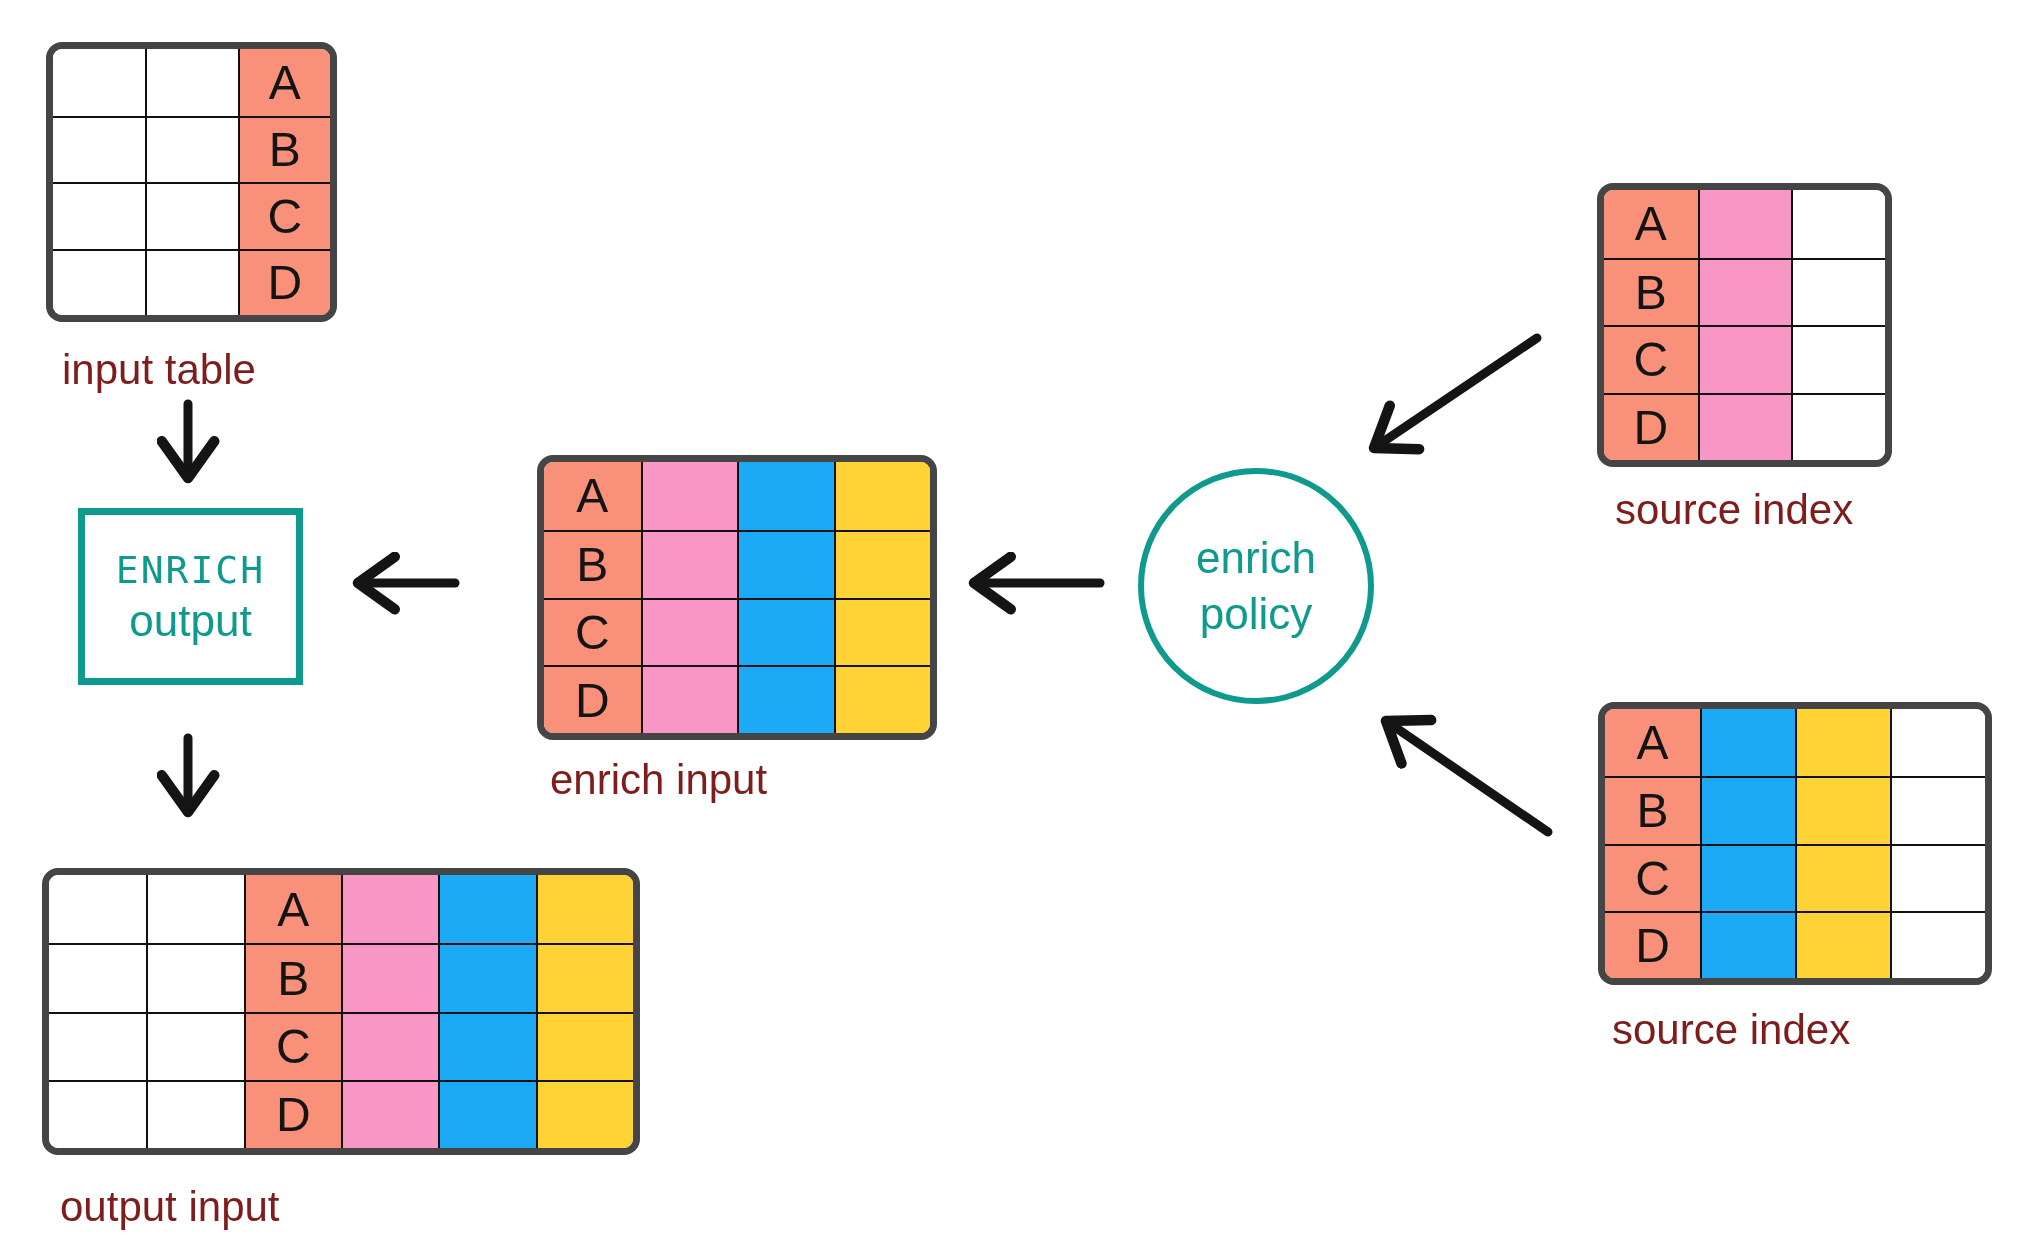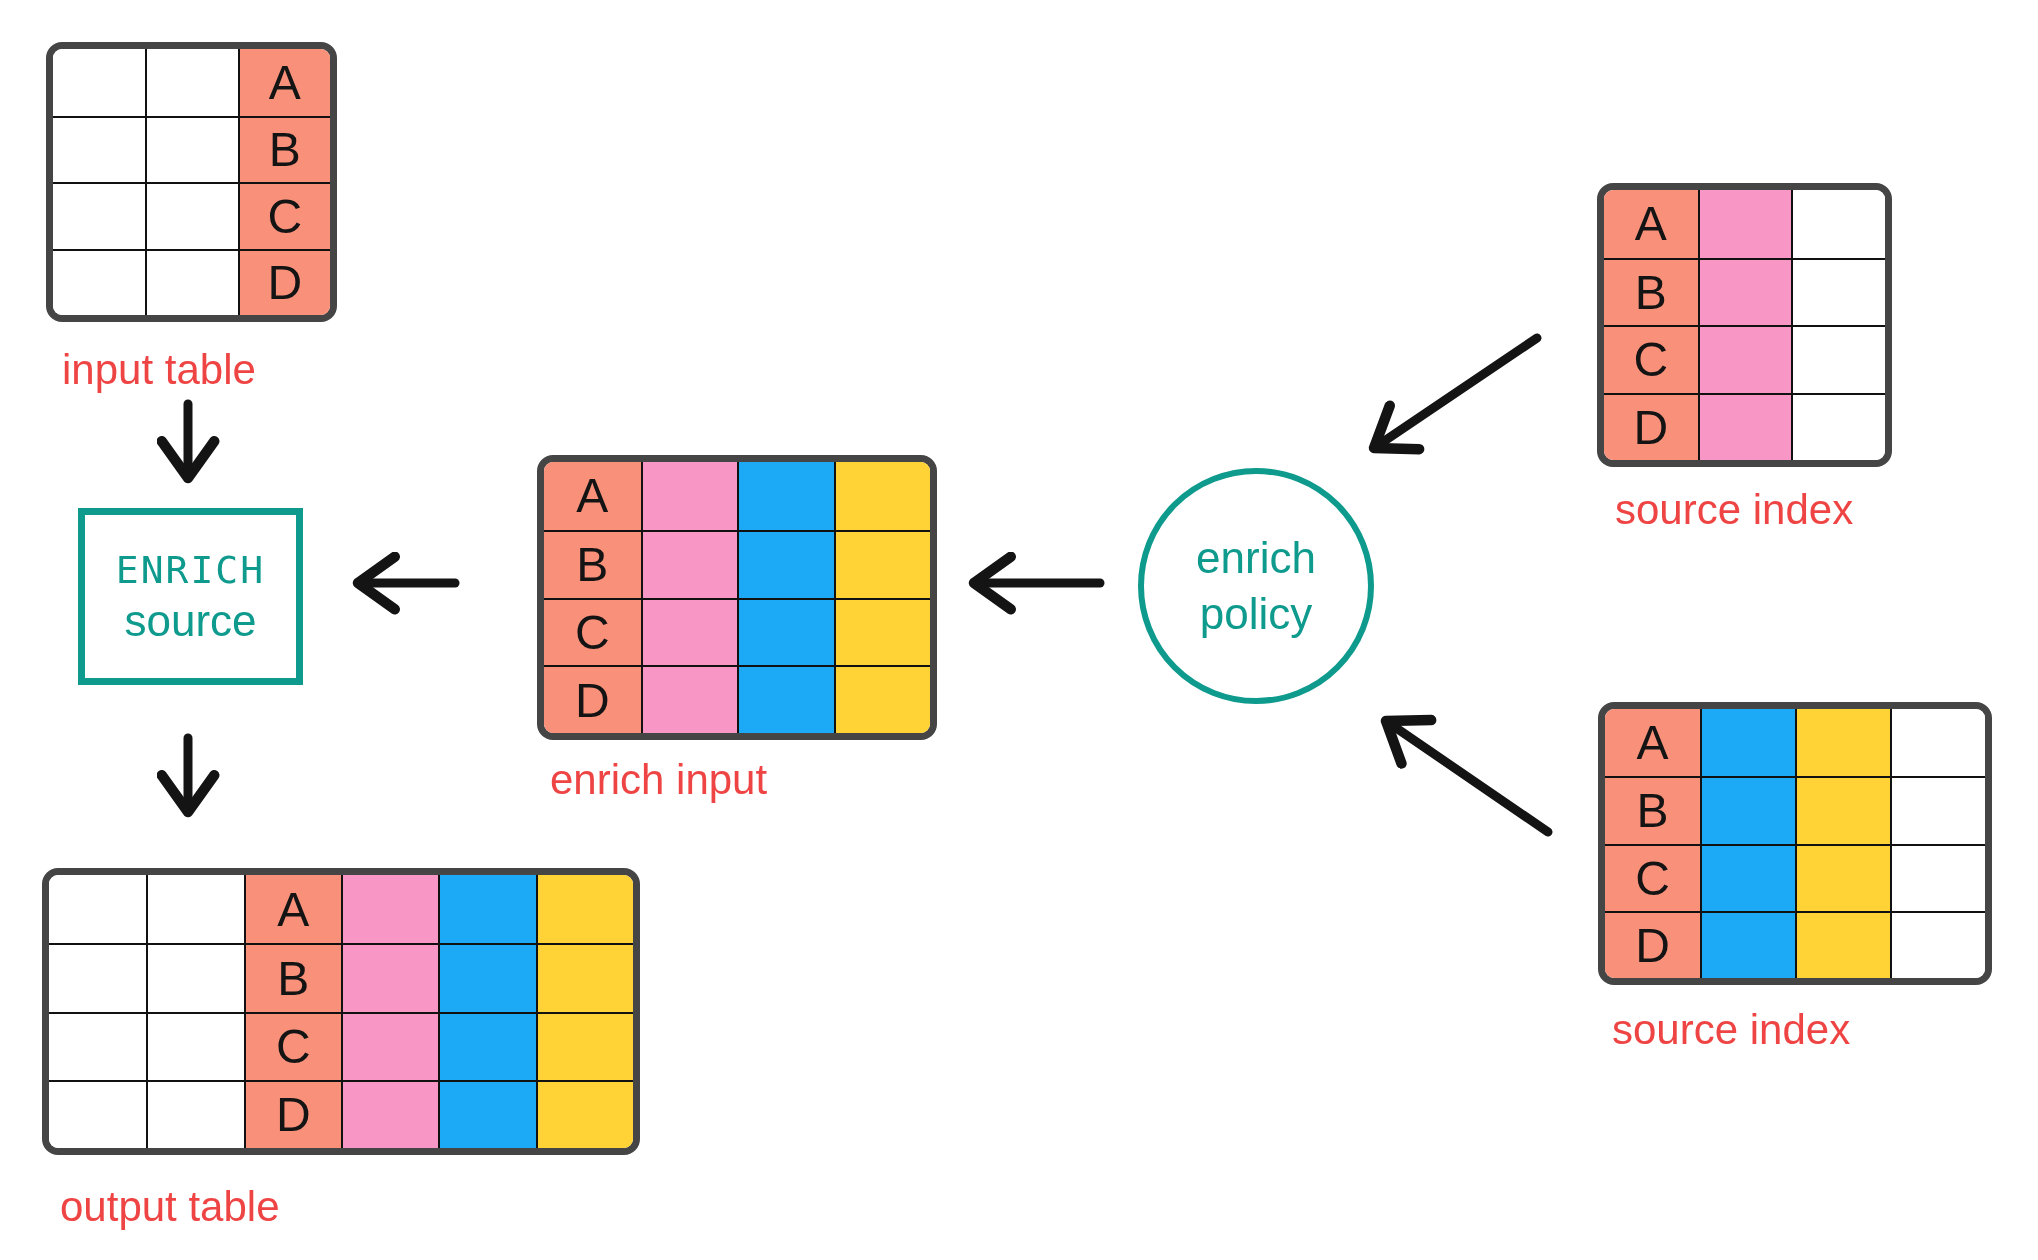--- a/index.html
+++ b/index.html
@@ -11,21 +11,21 @@
   .dtable{
     position:absolute;display:grid;background:#ffffff;
     border:7px solid var(--tborder);border-radius:16px;
     overflow:hidden;box-sizing:border-box;
   }
   .dcell{
     display:flex;align-items:center;justify-content:center;
     font-size:48px;color:#141414;box-sizing:border-box;
   }
   .tlabel{
-    position:absolute;font-size:42px;color:#ef4444;white-space:nowrap;
+    position:absolute;font-size:42px;color:#7f1d1d;white-space:nowrap;
   }
   
   .cmd-box{
     position:absolute;background:#ffffff;border:7px solid var(--teal);
     display:flex;flex-direction:column;align-items:center;justify-content:center;
     box-sizing:border-box;
   }
   .cmd-line1{
     font-family:"DejaVu Sans Mono","Liberation Mono",monospace;
     font-size:38px;color:var(--teal);letter-spacing:2px;
@@ -133,26 +133,26 @@
         <div class="dcell" style="background: rgb(248, 151, 198); border-top: 2px solid rgb(17, 17, 17); border-left: 2px solid rgb(17, 17, 17);"></div>
         <div class="dcell" style="background: rgb(28, 169, 245); border-top: 2px solid rgb(17, 17, 17); border-left: 2px solid rgb(17, 17, 17);"></div>
         <div class="dcell" style="background: rgb(255, 211, 54); border-top: 2px solid rgb(17, 17, 17); border-left: 2px solid rgb(17, 17, 17);"></div>
         <div class="dcell" style="background: rgb(255, 255, 255); border-top: 2px solid rgb(17, 17, 17);"></div>
         <div class="dcell" style="background: rgb(255, 255, 255); border-top: 2px solid rgb(17, 17, 17); border-left: 2px solid rgb(17, 17, 17);"></div>
         <div class="dcell" style="background: rgb(249, 145, 122); border-top: 2px solid rgb(17, 17, 17); border-left: 2px solid rgb(17, 17, 17);">D</div>
         <div class="dcell" style="background: rgb(248, 151, 198); border-top: 2px solid rgb(17, 17, 17); border-left: 2px solid rgb(17, 17, 17);"></div>
         <div class="dcell" style="background: rgb(28, 169, 245); border-top: 2px solid rgb(17, 17, 17); border-left: 2px solid rgb(17, 17, 17);"></div>
         <div class="dcell" style="background: rgb(255, 211, 54); border-top: 2px solid rgb(17, 17, 17); border-left: 2px solid rgb(17, 17, 17);"></div>
       </div>
-      <div class="tlabel" style="left: 60px; top: 1183px;">output table</div>
+      <div class="tlabel" style="left: 60px; top: 1183px;">output input</div>
     </div>
 
   <div class="cmd-box" id="cmd-box" style="left: 78px; top: 508px; width: 225px; height: 177px;">
     <div class="cmd-line1">ENRICH</div>
-    <div class="cmd-line2">source</div>
+    <div class="cmd-line2">output</div>
   </div>
 
   <div class="policy-circle" id="policy-circle" style="left: 1138px; top: 468px; width: 236px; height: 236px;">
     <div class="policy-line">enrich</div>
     <div class="policy-line">policy</div>
   </div>
 
   <svg id="arrow-layer" width="2038" height="1260" viewBox="0 0 2038 1260">
     <defs>
       <marker id="ah" viewBox="0 0 12 12" refX="9" refY="6" markerWidth="7" markerHeight="7" orient="auto-start-reverse">

